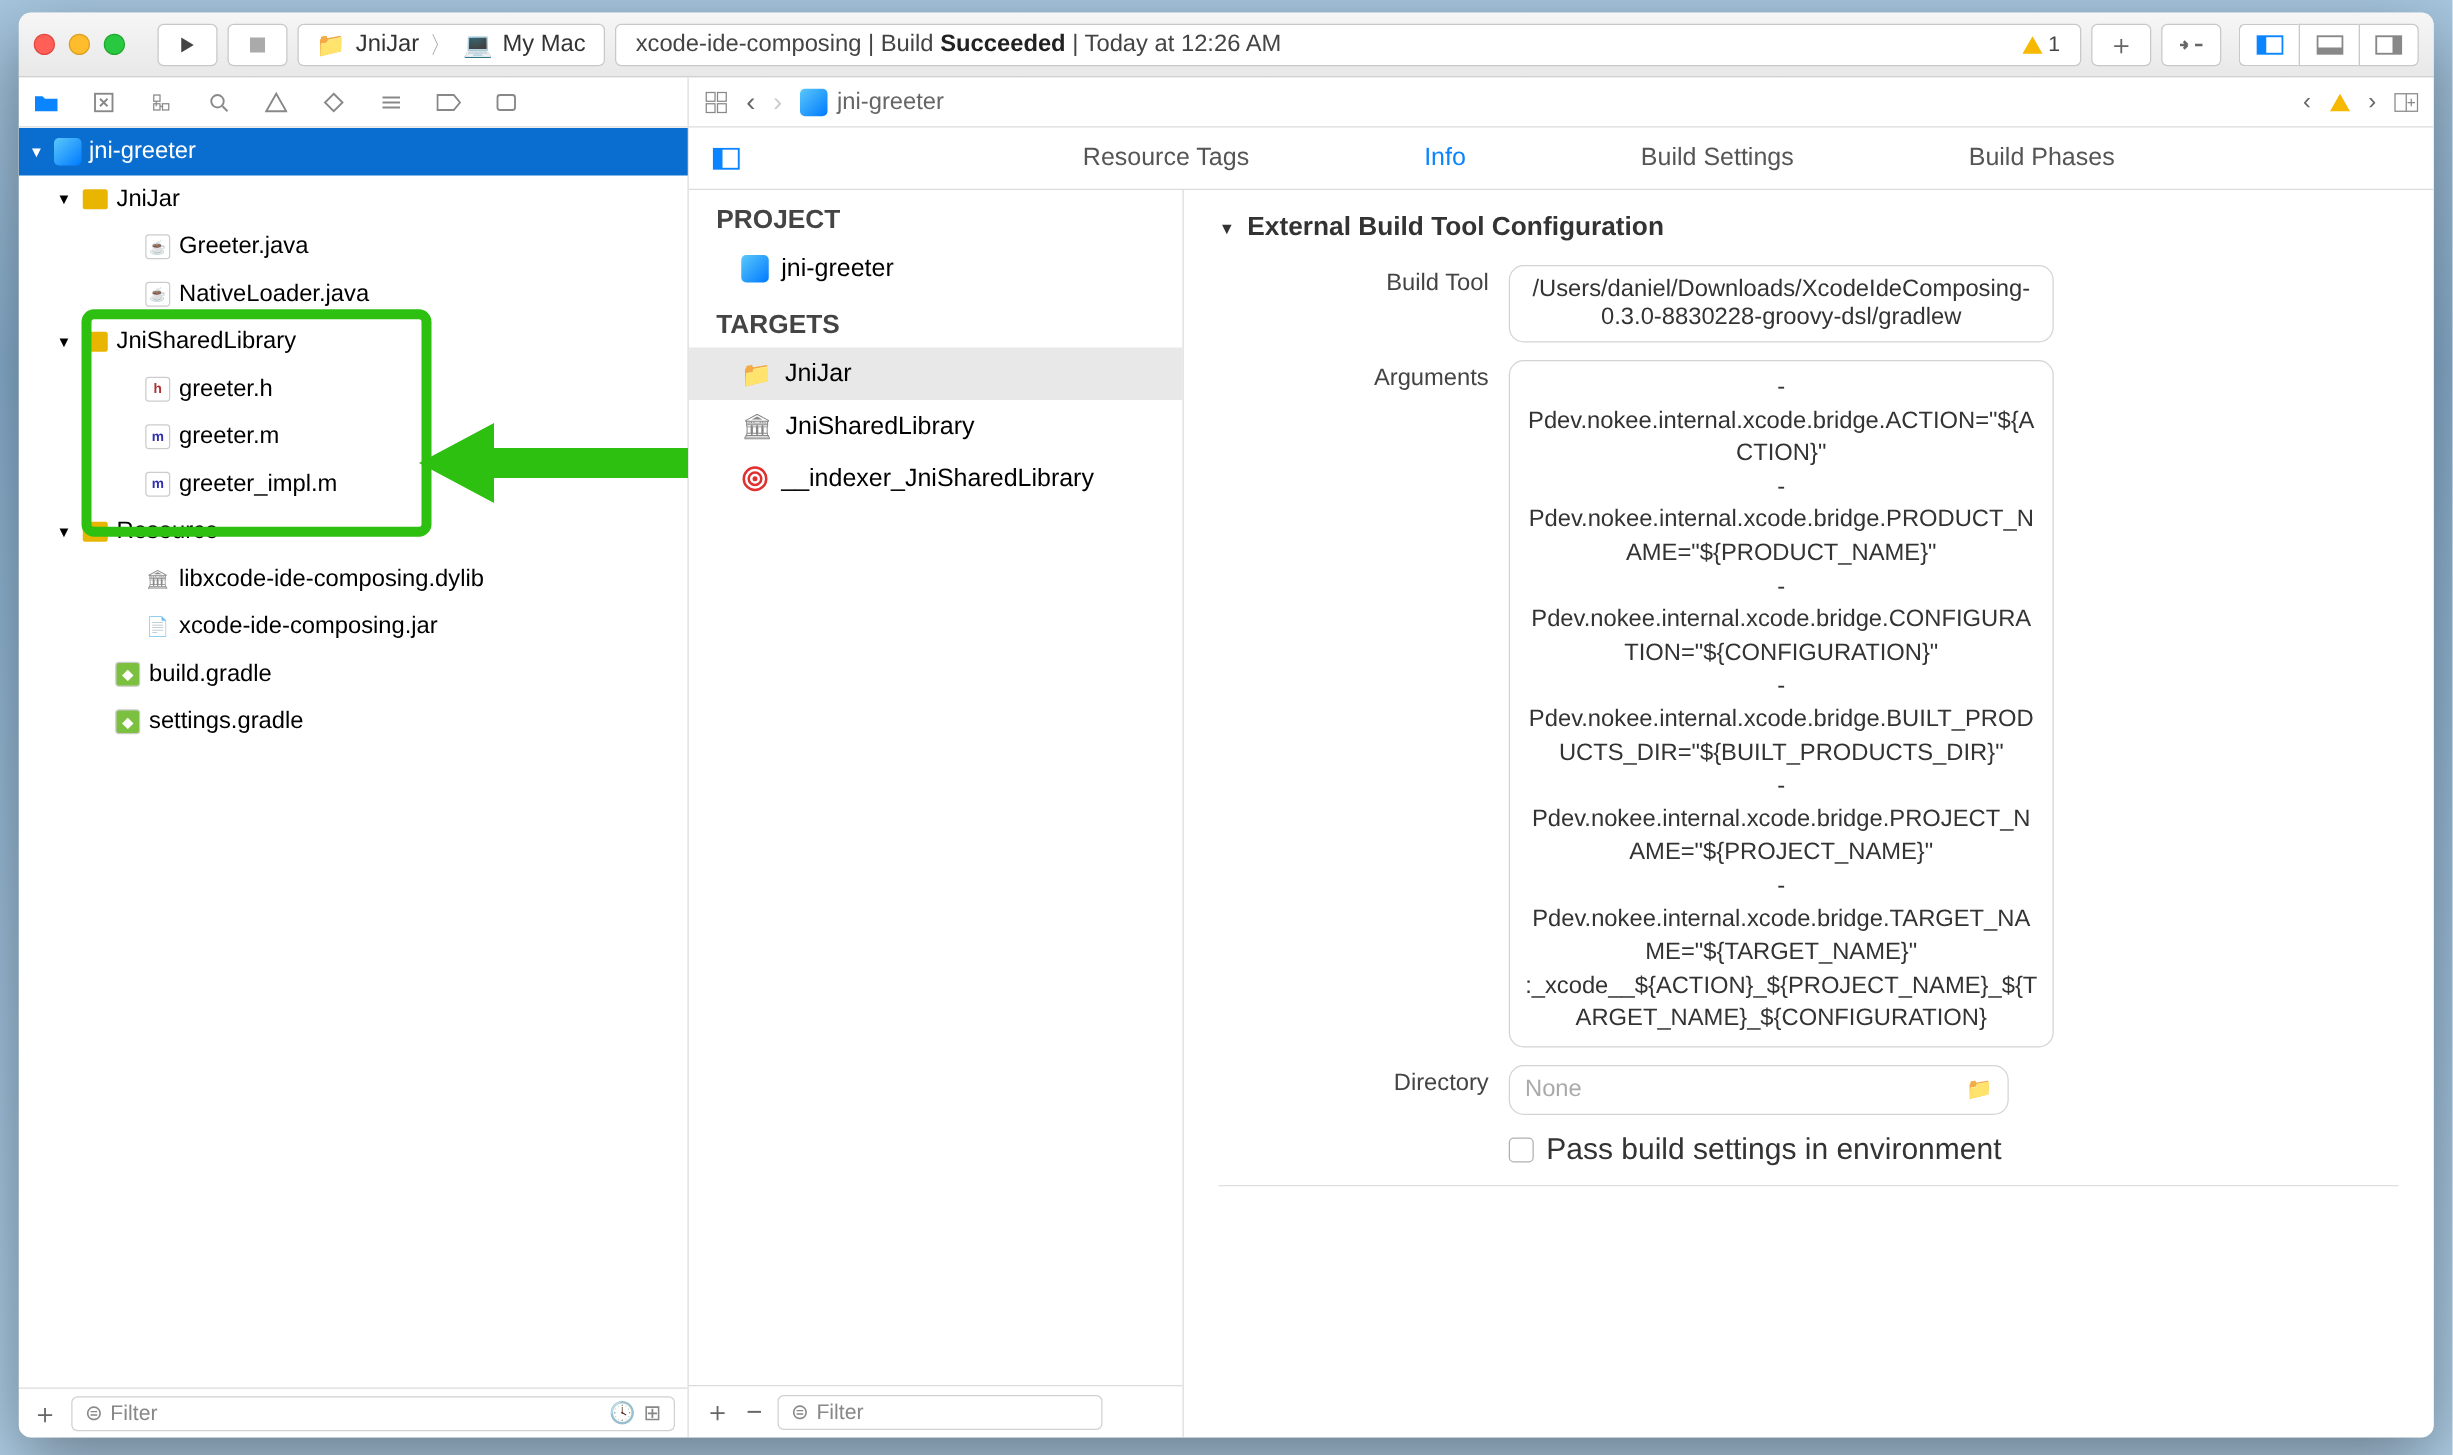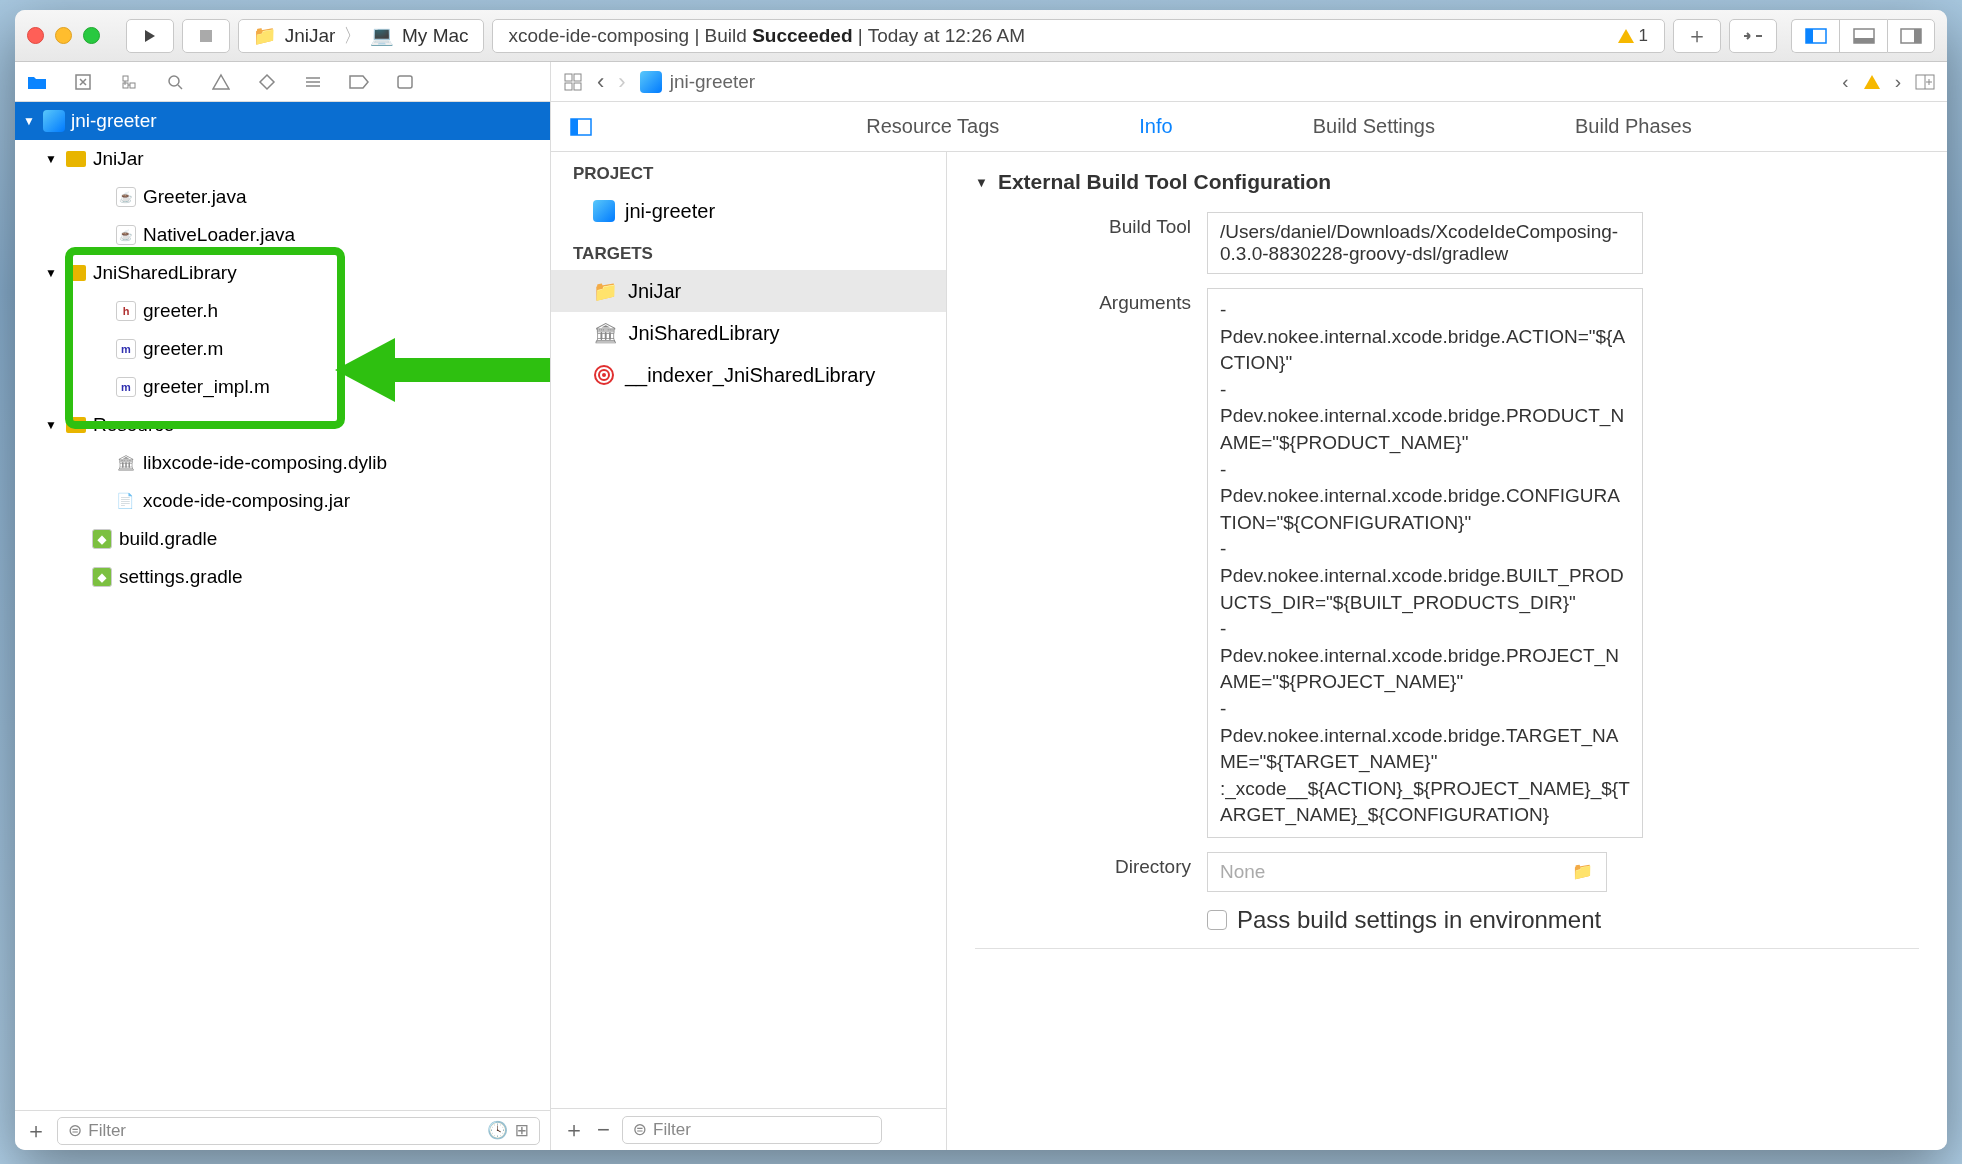--- a/index.html
+++ b/index.html
@@ -41,30 +41,30 @@
 .filter-input { flex: 1; height: 28px; border: 1px solid #d0d0d0; border-radius: 5px; padding: 0 10px; font-size: 17px; color: #888; display: flex; align-items: center; gap: 6px; }
 .editor-area { flex: 1; display: flex; flex-direction: column; }
 .jump-bar { height: 40px; border-bottom: 1px solid #dcdcdc; display: flex; align-items: center; padding: 0 12px; gap: 14px; color: #666; font-size: 19px; }
 .editor-tabs { height: 50px; border-bottom: 1px solid #dcdcdc; display: flex; align-items: center; }
 .editor-tabs-left { width: 60px; display: flex; align-items: center; justify-content: center; color: #0a84ff; }
 .editor-tab { padding: 0 40px; height: 100%; display: flex; align-items: center; font-size: 20px; color: #555; cursor: pointer; }
 .editor-tab.active { color: #0a84ff; }
 .editor-content { flex: 1; display: flex; }
 .targets-panel { width: 396px; border-right: 1px solid #dcdcdc; display: flex; flex-direction: column; }
 .targets-list { flex: 1; overflow: auto; }
-.target-section { font-size: 17px; font-weight: 600; color: #444; padding: 12px 22px 6px; }
+.target-section { font-size: 21px; font-weight: 600; color: #444; padding: 12px 22px 6px; }
 .target-row { height: 42px; display: flex; align-items: center; padding: 0 22px 0 42px; font-size: 20px; gap: 10px; cursor: pointer; }
 .target-row.selected { background: #e8e8e8; }
 .targets-footer { height: 42px; border-top: 1px solid #dcdcdc; display: flex; align-items: center; padding: 0 12px; gap: 12px; }
 .config-area { flex: 1; overflow: auto; padding: 18px 28px; }
 .config-header { display: flex; align-items: center; gap: 10px; font-size: 21px; font-weight: 600; color: #333; margin-bottom: 18px; }
 .config-row { display: flex; margin-bottom: 14px; align-items: flex-start; }
 .config-label { width: 232px; text-align: right; padding-right: 16px; font-size: 19px; color: #444; padding-top: 4px; }
 .config-value { flex: 1; }
-.readonly-box { border: 1px solid #d4d4d4; border-radius: 0; padding: 8px 12px; font-size: 19px; color: #333; background: #fff; width: 436px; word-wrap: break-word; }
+.readonly-box { border: 1px solid #d4d4d4; border-radius: 12px; padding: 8px 12px; font-size: 19px; color: #333; background: #fff; width: 436px; word-wrap: break-word; text-align: center; }
 .readonly-box.placeholder { color: #aaa; }
 .checkbox-row { display: flex; align-items: center; gap: 10px; font-size: 24px; color: #333; }
 .checkbox { width: 20px; height: 20px; border: 1px solid #b0b0b0; border-radius: 4px; background: #fff; }
 .folder-mini { color: #888; font-size: 17px; }
 .xcode-icon { width: 22px; height: 22px; background: linear-gradient(135deg, #5ac8fa, #007aff); border-radius: 4px; }
 .building-icon { color: #888; }
 .target-indexer { display: flex; align-items: center; justify-content: center; width: 22px; height: 22px; }
 svg { display: block; }
 </style>
 </head>

